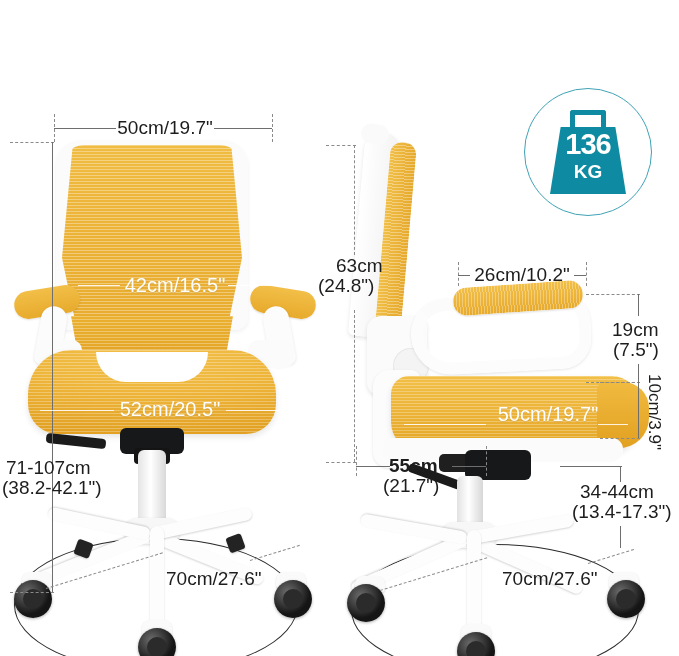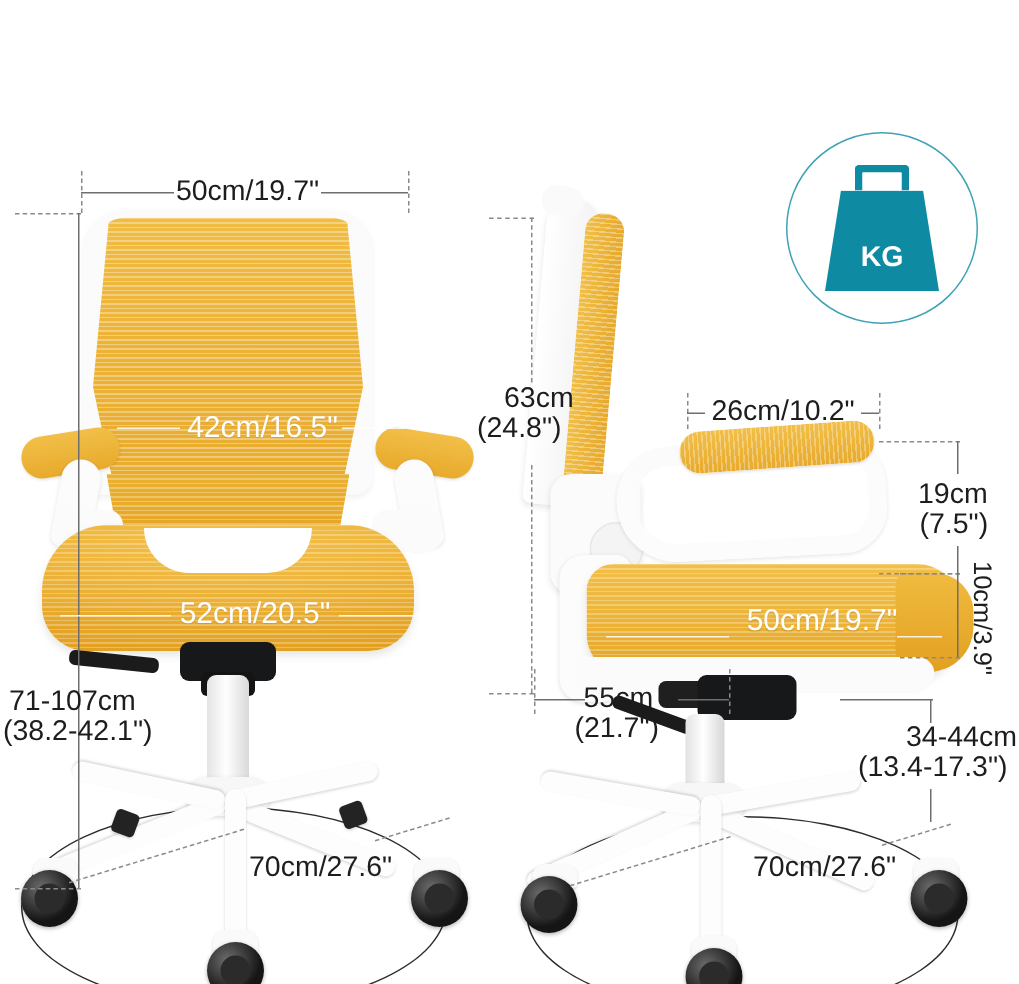--- a/index.html
+++ b/index.html
@@ -240,20 +240,21 @@
 </head>
 <body>
 
 <div id="stage">
 
 
   <div class="badge">
     <div class="weight-ico">
       <div class="w-handle"></div>
       <div class="w-body"></div>
+      <div class="w-num">136</div>
       <div class="w-unit">KG</div>
     </div>
   </div>
 
   <div class="chair-front">
 
     <div class="fv-backshell"></div>
     <div class="fv-backmesh"></div>
     <div class="fv-lumbar"></div>
 
@@ -384,26 +385,26 @@
   <div class="lbl rot" style="left:664px;top:374px;font-size:17px;">10cm/3.9"</div>
 
   <div class="wline" style="left:404px;top:424px;width:82px;"></div>
   <div class="wline" style="left:598px;top:424px;width:30px;"></div>
   <div class="lbl white c" style="left:490px;top:403px;width:116px;">50cm/19.7"</div>
 
   <div class="tick" style="left:356px;top:446px;height:30px;"></div>
   <div class="tick" style="left:486px;top:446px;height:30px;"></div>
   <div class="rule-h" style="left:356px;top:466px;width:34px;"></div>
   <div class="rule-h" style="left:452px;top:466px;width:34px;"></div>
-  <div class="lbl two" style="left:389px;top:456px;">55cm</div>
+  <div class="lbl two" style="left:389px;top:456px;font-weight:bold;">55cm</div>
   <div class="lbl two" style="left:383px;top:476px;">(21.7")</div>
 
   <div class="rule-h" style="left:560px;top:466px;width:62px;"></div>
   <div class="rule-v" style="left:620px;top:466px;height:16px;"></div>
   <div class="rule-v" style="left:620px;top:526px;height:22px;"></div>
-  <div class="lbl two" style="left:604px;top:482px;">34-44cm</div>
+  <div class="lbl two" style="left:580px;top:482px;">34-44cm</div>
   <div class="lbl two" style="left:572px;top:502px;">(13.4-17.3")</div>
 
   <div class="rule-hd" style="left:380px;top:590px;width:112px;transform:rotate(-17deg);transform-origin:left center;"></div>
   <div class="rule-hd" style="left:588px;top:563px;width:48px;transform:rotate(-17deg);transform-origin:left center;"></div>
   <div class="lbl" style="left:502px;top:568px;">70cm/27.6"</div>
 
 </div>
 
 </body></html>

